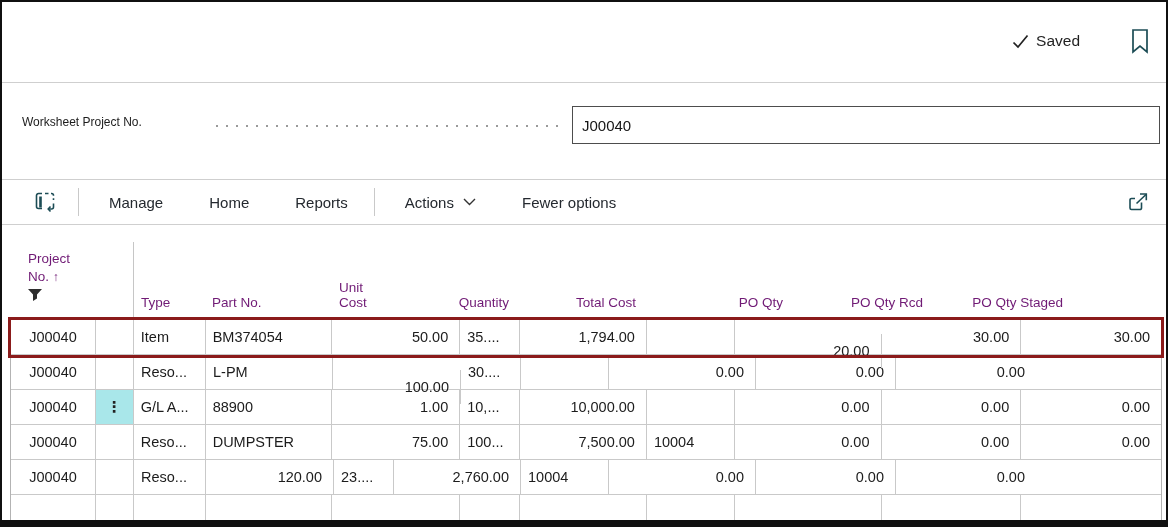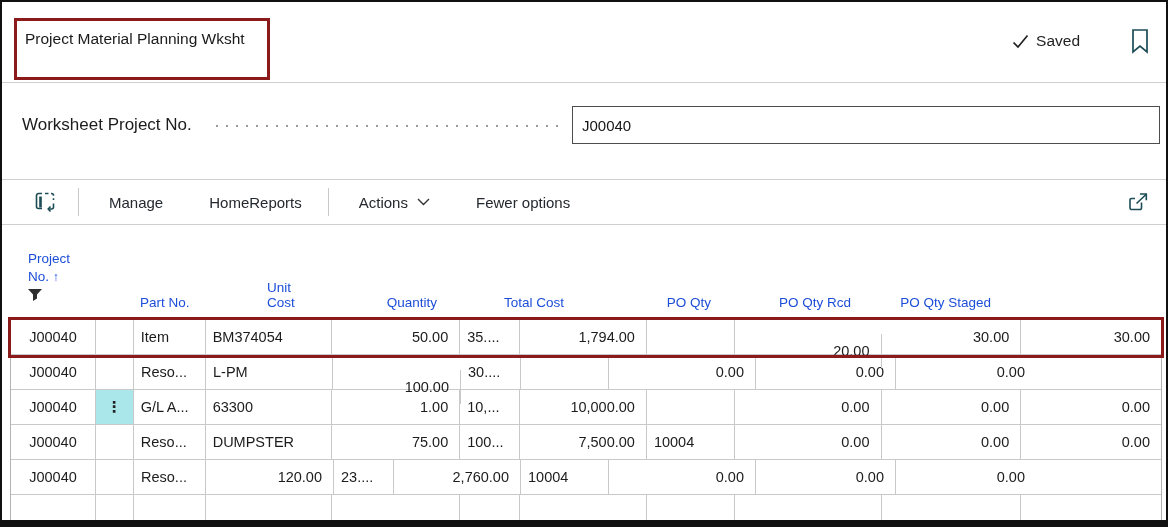--- a/index.html
+++ b/index.html
@@ -14,45 +14,45 @@
   
   .title-box{
     position:absolute; left:12px; top:16px; width:256px; height:62px;
     box-sizing:border-box; border:3px solid var(--annotation);
   }
   .title-text{padding:9px 0 0 8px; font-size:15.5px; color:#1a1a1a; white-space:nowrap;}
   .saved{position:absolute; right:86px; top:30px; display:flex; align-items:center; gap:7px; font-size:15.5px; color:#1f1f1f;}
   .bookmark-btn{position:absolute; right:16px; top:26px; cursor:pointer; color:var(--icon);}
 
   
-  .field-label{position:absolute; left:20px; top:113px; font-size:17px; white-space:nowrap;}
+  .field-label{position:absolute; left:20px; top:113px; font-size:12px; white-space:nowrap;}
   .leader{position:absolute; left:214px; top:123px; width:348px; height:2px;
     background:repeating-linear-gradient(90deg,#9a9a9a 0 2px,transparent 2px 10px);}
   .field-input{
     position:absolute; left:570px; top:104px; width:588px; height:38px; box-sizing:border-box;
     border:1.5px solid #4d4d4d; font-family:inherit; font-size:15px; padding:0 6px 0 9px; color:#161616;
     outline:none; background:#fff;
   }
 
   
   .toolbar{position:absolute; left:0; right:0; top:177px; height:46px; display:flex; align-items:center;border-radius:9px;}
   .tb-icon{margin-left:32px; color:var(--icon); cursor:pointer; display:flex;}
   .vsep{width:1px; height:28px; background:#c9c9c9;}
   .vsep.s1{margin-left:22px;}
   .vsep.s2{margin-left:26px;}
   .tb-item{font-size:15px; color:#24292f; cursor:pointer; white-space:nowrap;}
-  .mi-manage{margin-left:30px;} .mi-home{margin-left:46px;} .mi-reports{}
+  .mi-manage{margin-left:30px;} .mi-home{margin-left:46px;} .mi-reports{margin-left:46px;}
   .mi-actions{margin-left:30px; display:flex; align-items:center; gap:9px;}
   .mi-fewer{margin-left:46px;}
   .tb-spacer{flex:1;}
   .share-btn{margin-right:16px; color:var(--icon); cursor:pointer; display:flex;}
 
   
   .table{position:absolute; left:8px; top:240px; width:1152px;}
-  .thead{display:flex; height:77px; font-size:13.5px; color:#1d4ed8;}
+  .thead{display:flex; height:77px; font-size:13.5px; color:#701a75;}
   .th{box-sizing:border-box; display:flex; align-items:flex-end; padding-bottom:9px; overflow:hidden;}
   .th.al-right{justify-content:flex-end; padding-right:11px; text-align:right;}
   .th.al-left{padding-left:7px;}
   .th.freeze{border-left:1px solid #c6c6c6;}
   .th-project{flex-direction:column; align-items:flex-start; justify-content:flex-start; padding:8px 0 0 18px; line-height:1.32;}
   .funnel{margin-top:3px; cursor:pointer;}
   .sort-arrow{font-size:12px;}
 
   .tbody{border:1px solid #b3b3b3; border-top:1px solid #c9c9c9; box-sizing:border-box;}
   .tr{display:flex; height:35px; box-sizing:border-box; border-bottom:1px solid #c9c9c9; background:#fff;}
@@ -64,23 +64,20 @@
   .td.al-right{justify-content:flex-end; padding-right:11px;}
   .td.al-left{padding-left:7px;}
   .td.al-center{justify-content:center;}
   .td.sel{background:var(--selection); justify-content:center; font-weight:700; font-size:15px; color:#222; cursor:pointer;}
 </style>
 </head>
 <body>
 
 <div class="page" style="--annotation: #8B1B1B; --selection: #A9E7EA; --icon: #1C4C55;">
 
-  <div class="title-box">
-    <div class="title-text">Project Material Planning Wksht</div>
-  </div>
   <div class="saved">
     <svg width="17" height="15" viewBox="0 0 17 15">
         <polyline points="1.5,8.5 6,13 15.5,1.5" fill="none" stroke="#222" stroke-width="1.7"></polyline>
       </svg>
     <span>Saved</span>
   </div>
   <div class="bookmark-btn">
     <svg width="20" height="26" viewBox="0 0 20 26">
         <path d="M3 2 h14 v22 l-7 -6 l-7 6 z" fill="none" stroke="currentColor" stroke-width="1.7"></path>
       </svg>
@@ -127,20 +124,21 @@
 
   <div class="table">
     <div class="thead">
       <div class="th th-project" style="width: 85px;">
         <span><span>Project No.</span>&nbsp;<span class="sort-arrow">↑</span></span>
         <svg class="funnel" width="14" height="12" viewBox="0 0 14 12">
             <path d="M0 0 h14 l-5 5.5 v4 l-4 2.5 v-6.5 z" fill="#2e2e2e"></path>
           </svg>
       </div>
       <div class="th" style="width: 38px;"></div>
+      <div class="th al-left freeze" style="width: 72px;">Type</div>
       <div class="th al-left" style="width: 127px;">Part No.</div>
       <div class="th al-left" style="width: 60px;">Unit Cost</div>
       <div class="th al-right" style="width: 128px;">Quantity</div>
       <div class="th al-right" style="width: 127px;">Total Cost</div>
       <div class="th al-right" style="width: 147px;">PO Qty</div>
       <div class="th al-right" style="width: 140px;">PO Qty Rcd</div>
       <div class="th al-right" style="width: 140px;">PO Qty Staged</div>
     </div>
     <div class="tbody">
         <div class="tr hl">
@@ -165,21 +163,21 @@
           <div class="td al-left" style="width: 60px;">30....</div>
           <div class="td al-left" style="width: 88px;"></div>
           <div class="td al-right" style="width: 147px;">0.00</div>
           <div class="td al-right" style="width: 140px;">0.00</div>
           <div class="td al-right" style="width: 140px;">0.00</div>
         </div>
         <div class="tr">
           <div class="td al-center" style="width: 85px;">J00040</div>
           <div class="td al-center sel" style="width: 38px;">⋮</div>
           <div class="td al-left" style="width: 72px;">G/L A...</div>
-          <div class="td al-left" style="width: 127px;">63300</div>
+          <div class="td al-left" style="width: 127px;">88900</div>
           <div class="td al-right" style="width: 128px;">1.00</div>
           <div class="td al-left" style="width: 60px;">10,...</div>
           <div class="td al-right" style="width: 127px;">10,000.00</div>
           <div class="td al-left" style="width: 88px;"></div>
           <div class="td al-right" style="width: 147px;">0.00</div>
           <div class="td al-right" style="width: 140px;">0.00</div>
           <div class="td al-right" style="width: 140px;">0.00</div>
         </div>
         <div class="tr">
           <div class="td al-center" style="width: 85px;">J00040</div>

